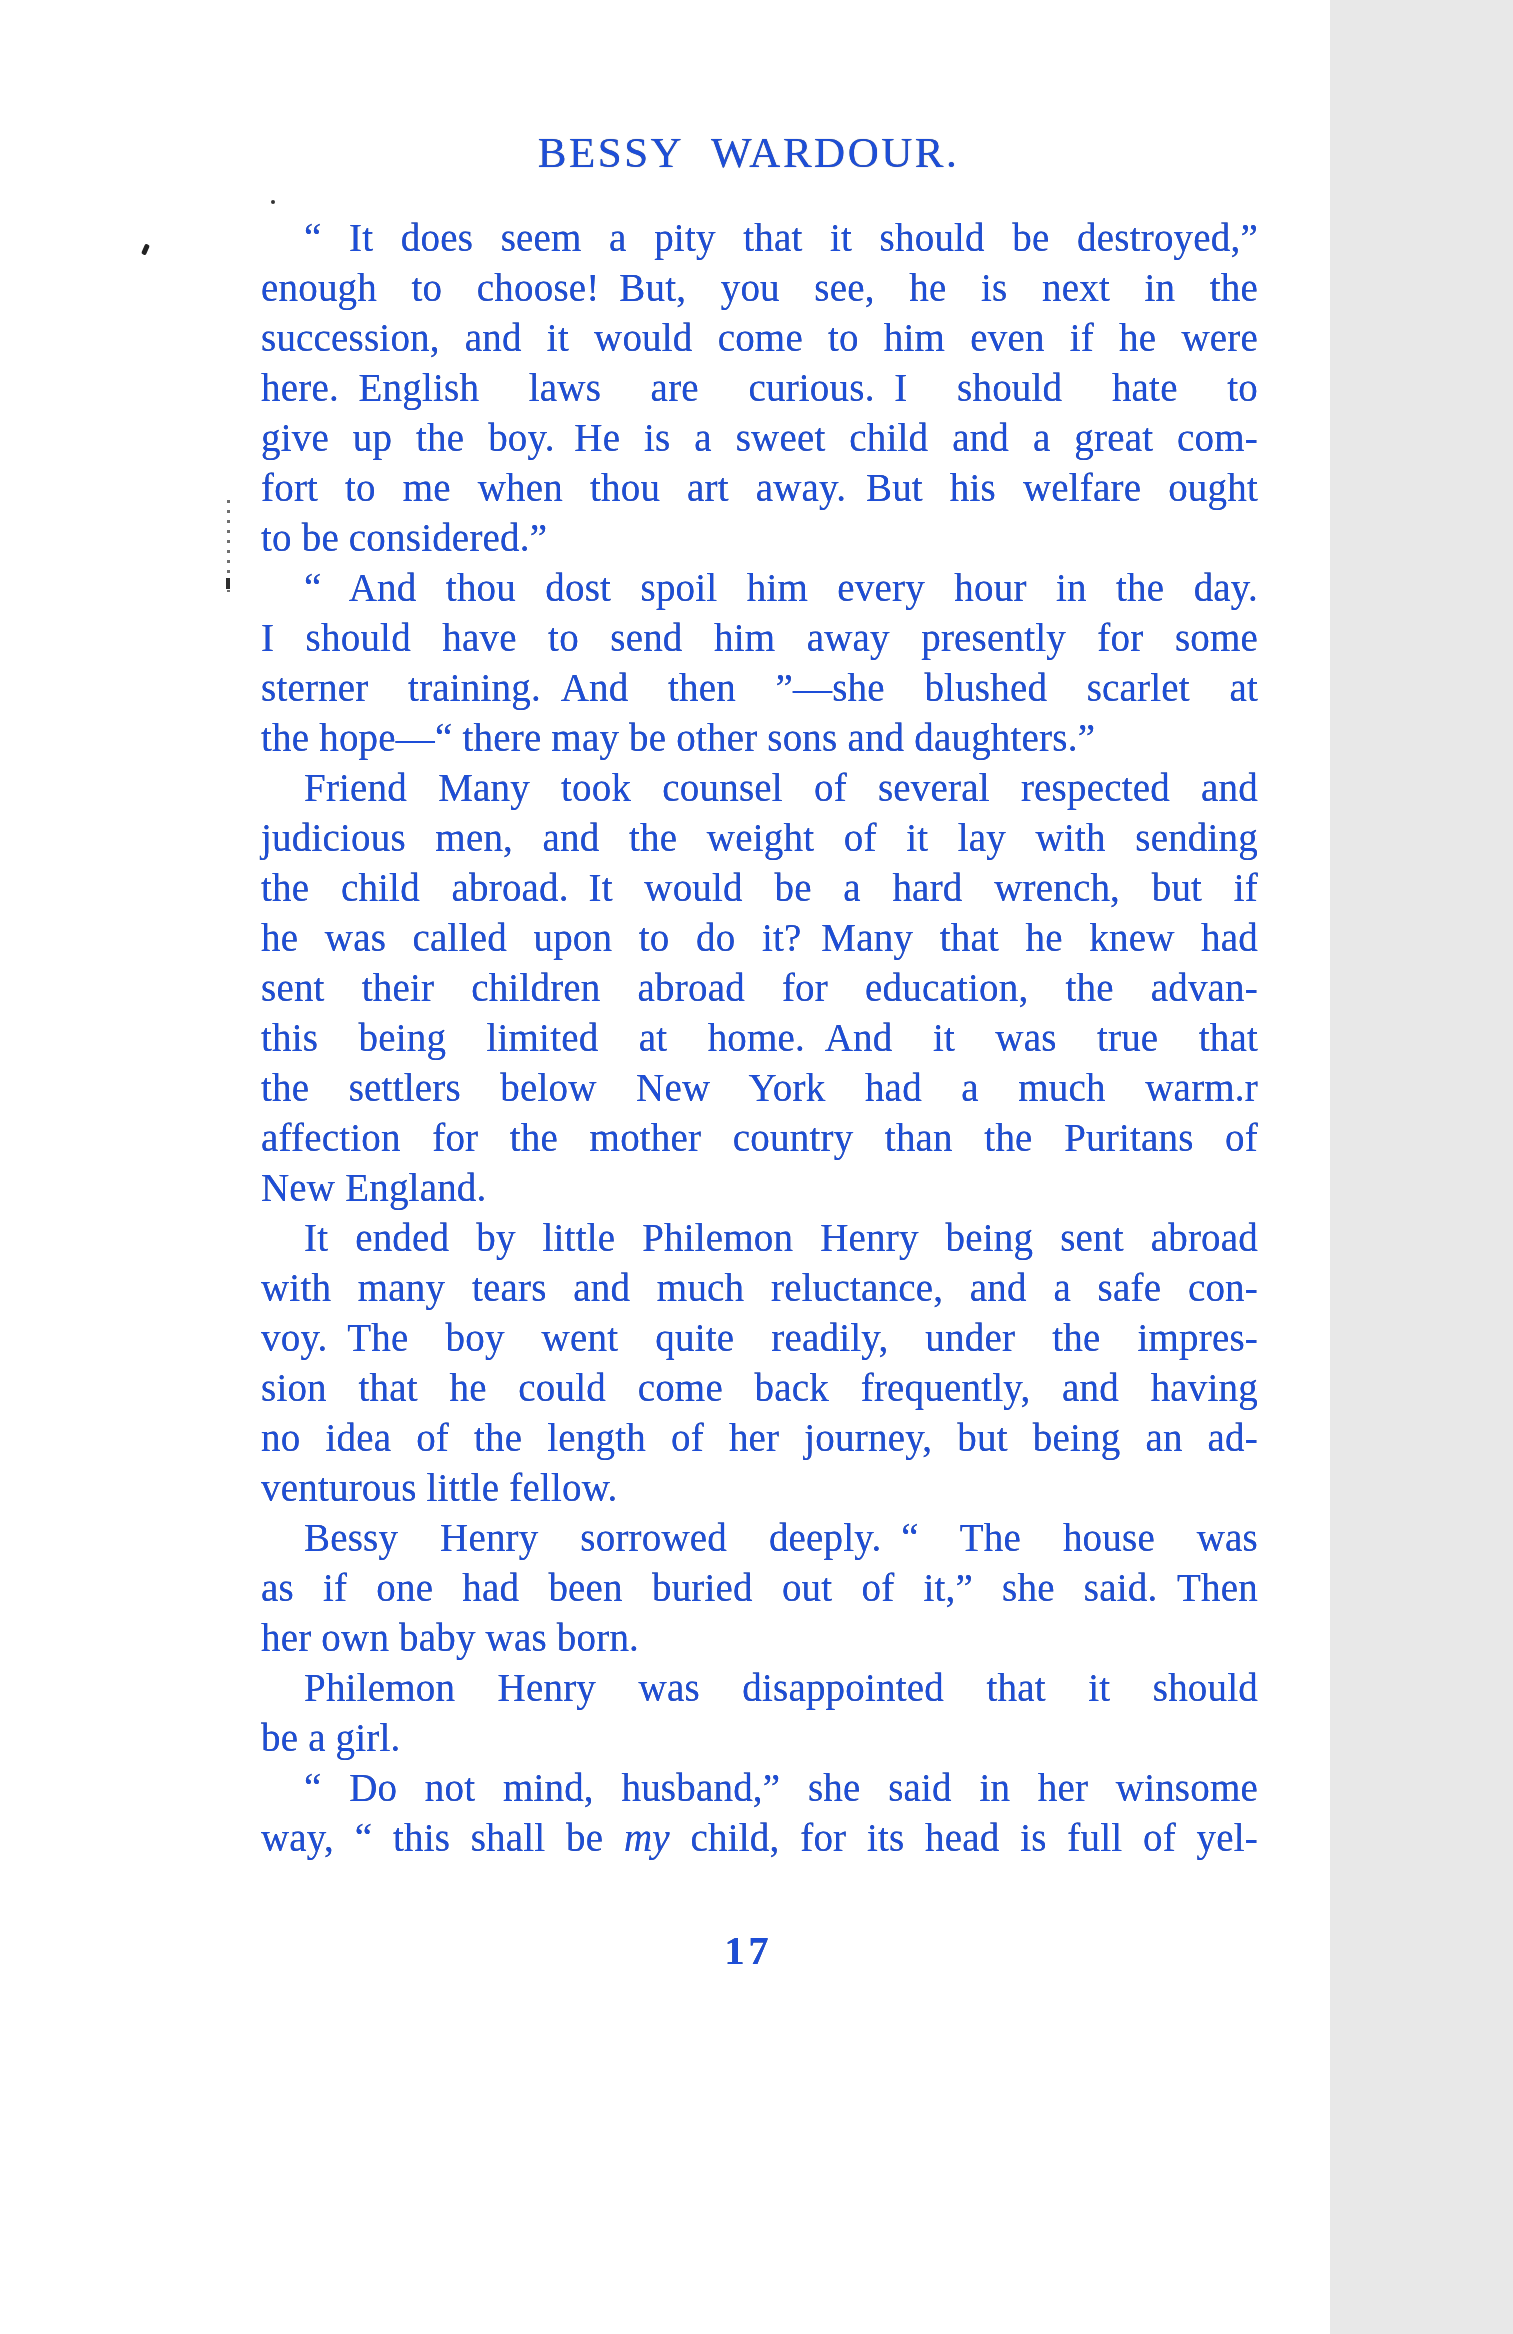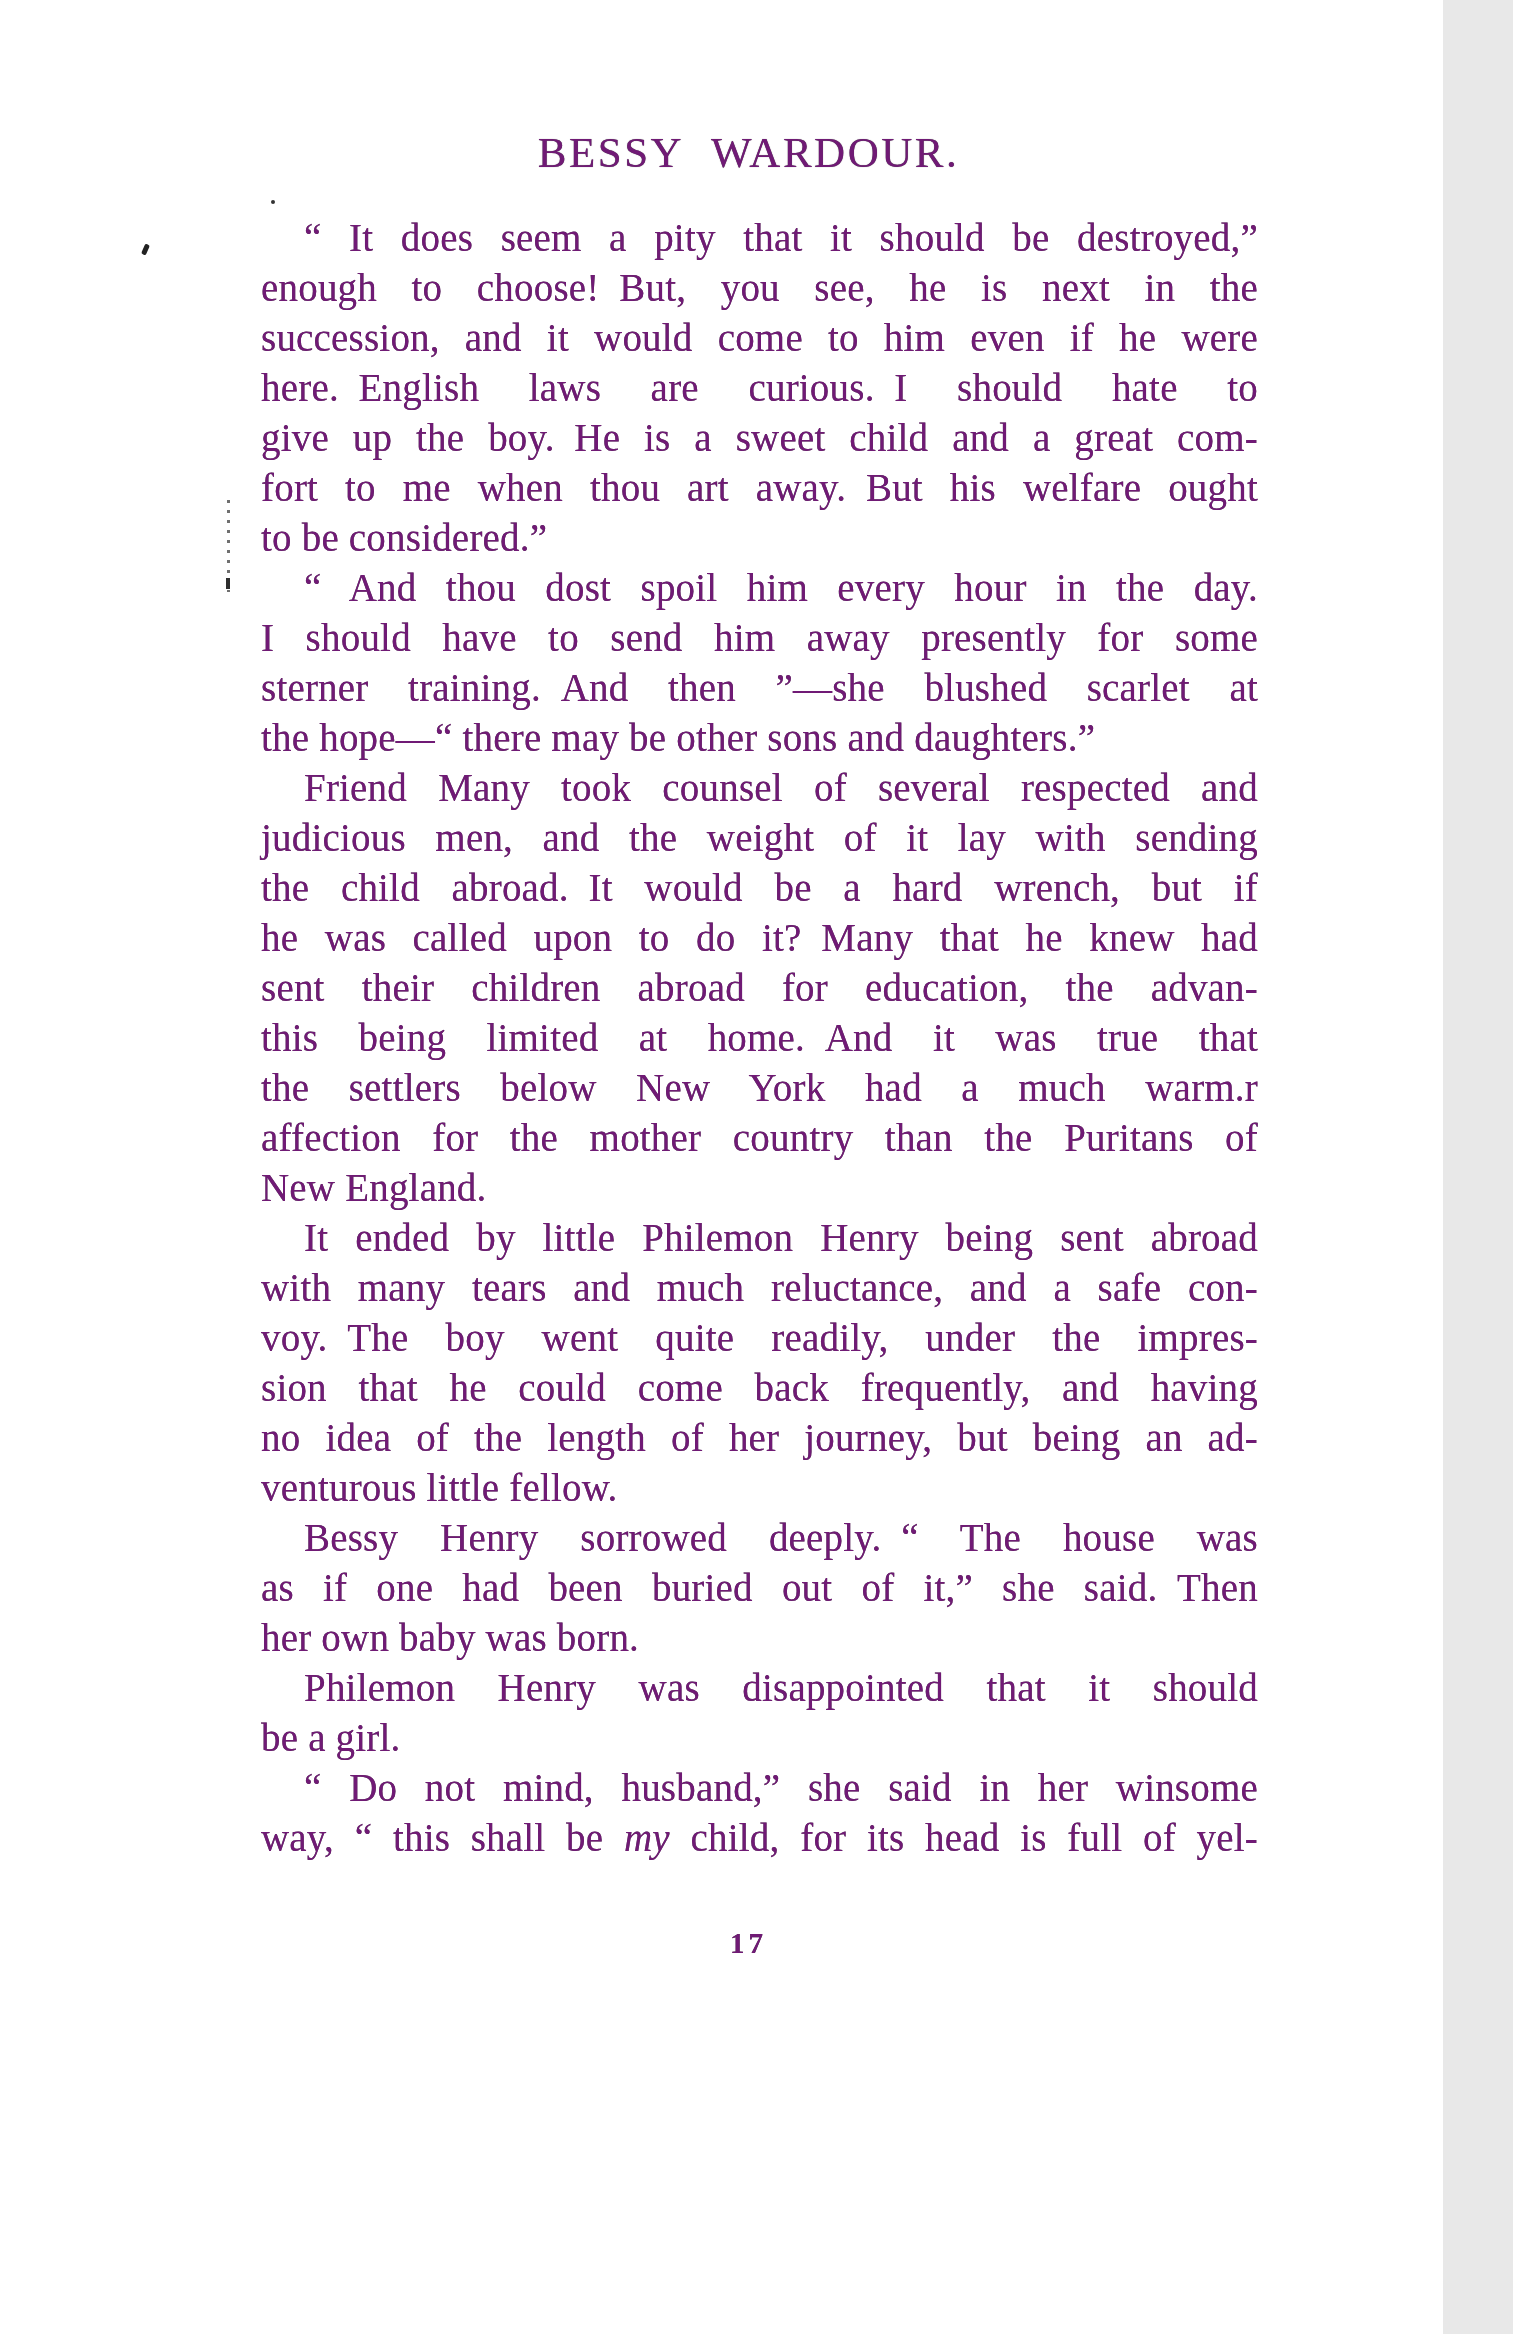--- a/index.html
+++ b/index.html
@@ -1,23 +1,23 @@
 <!DOCTYPE html>
 <html><head>
 <meta charset="utf-8">
 <style>
   html, body { margin: 0; padding: 0; background: #e8e8e8; }
   .page {
     position: relative;
-    width: 1443px;
+    width: 1330px;
     height: 2334px;
     background: #ffffff;
     overflow: hidden;
     font-family: "Liberation Serif", serif;
-    color: #701a75;
+    color: #1d4ed8;
   }
   .header {
     position: absolute;
     top: 130px;
     left: 250px;
     width: 997px;
     text-align: center;
     font-size: 43px;
     line-height: 46px;
     letter-spacing: 2.5px;
@@ -44,21 +44,21 @@
     text-align-last: justify;
   }
   .line.indent { text-indent: 43px; }
   .line i { }
   .folio {
     position: absolute;
     top: 1927px;
     left: 250px;
     width: 997px;
     text-align: center;
-    font-size: 29px;
+    font-size: 40px;
     font-weight: bold;
     letter-spacing: 4px;
     text-shadow: 0 0 0.6px rgba(0,0,0,0.7);
   }
   
   .speck-tick {
     position: absolute;
     left: 143px; top: 244px;
     width: 5px; height: 11px;
     background: #222;

